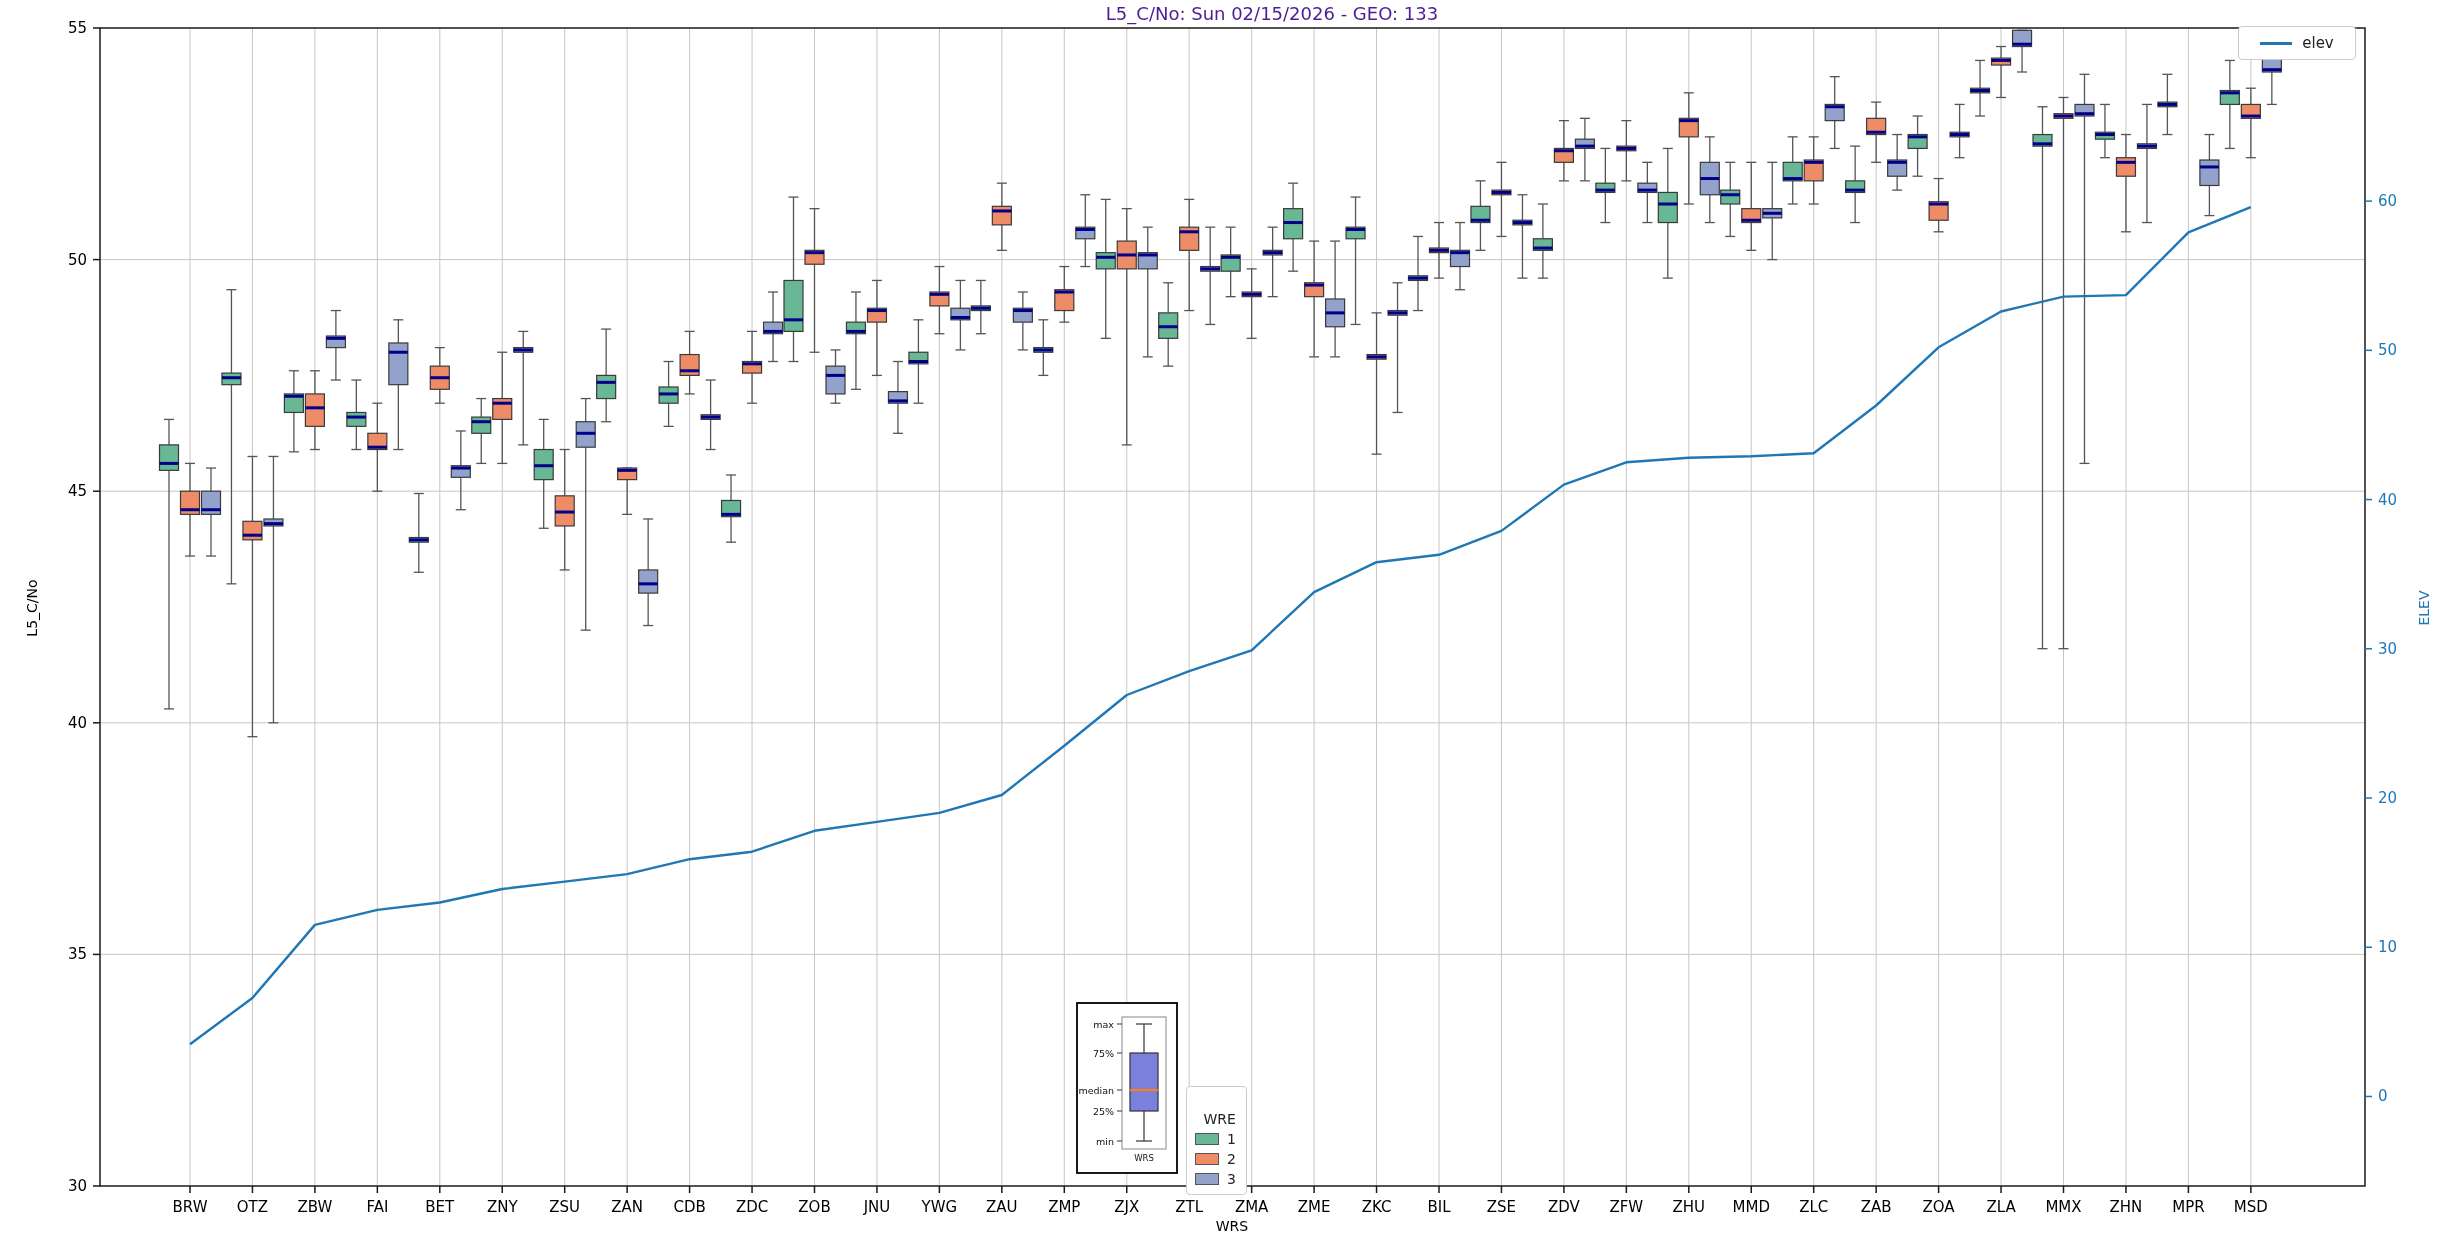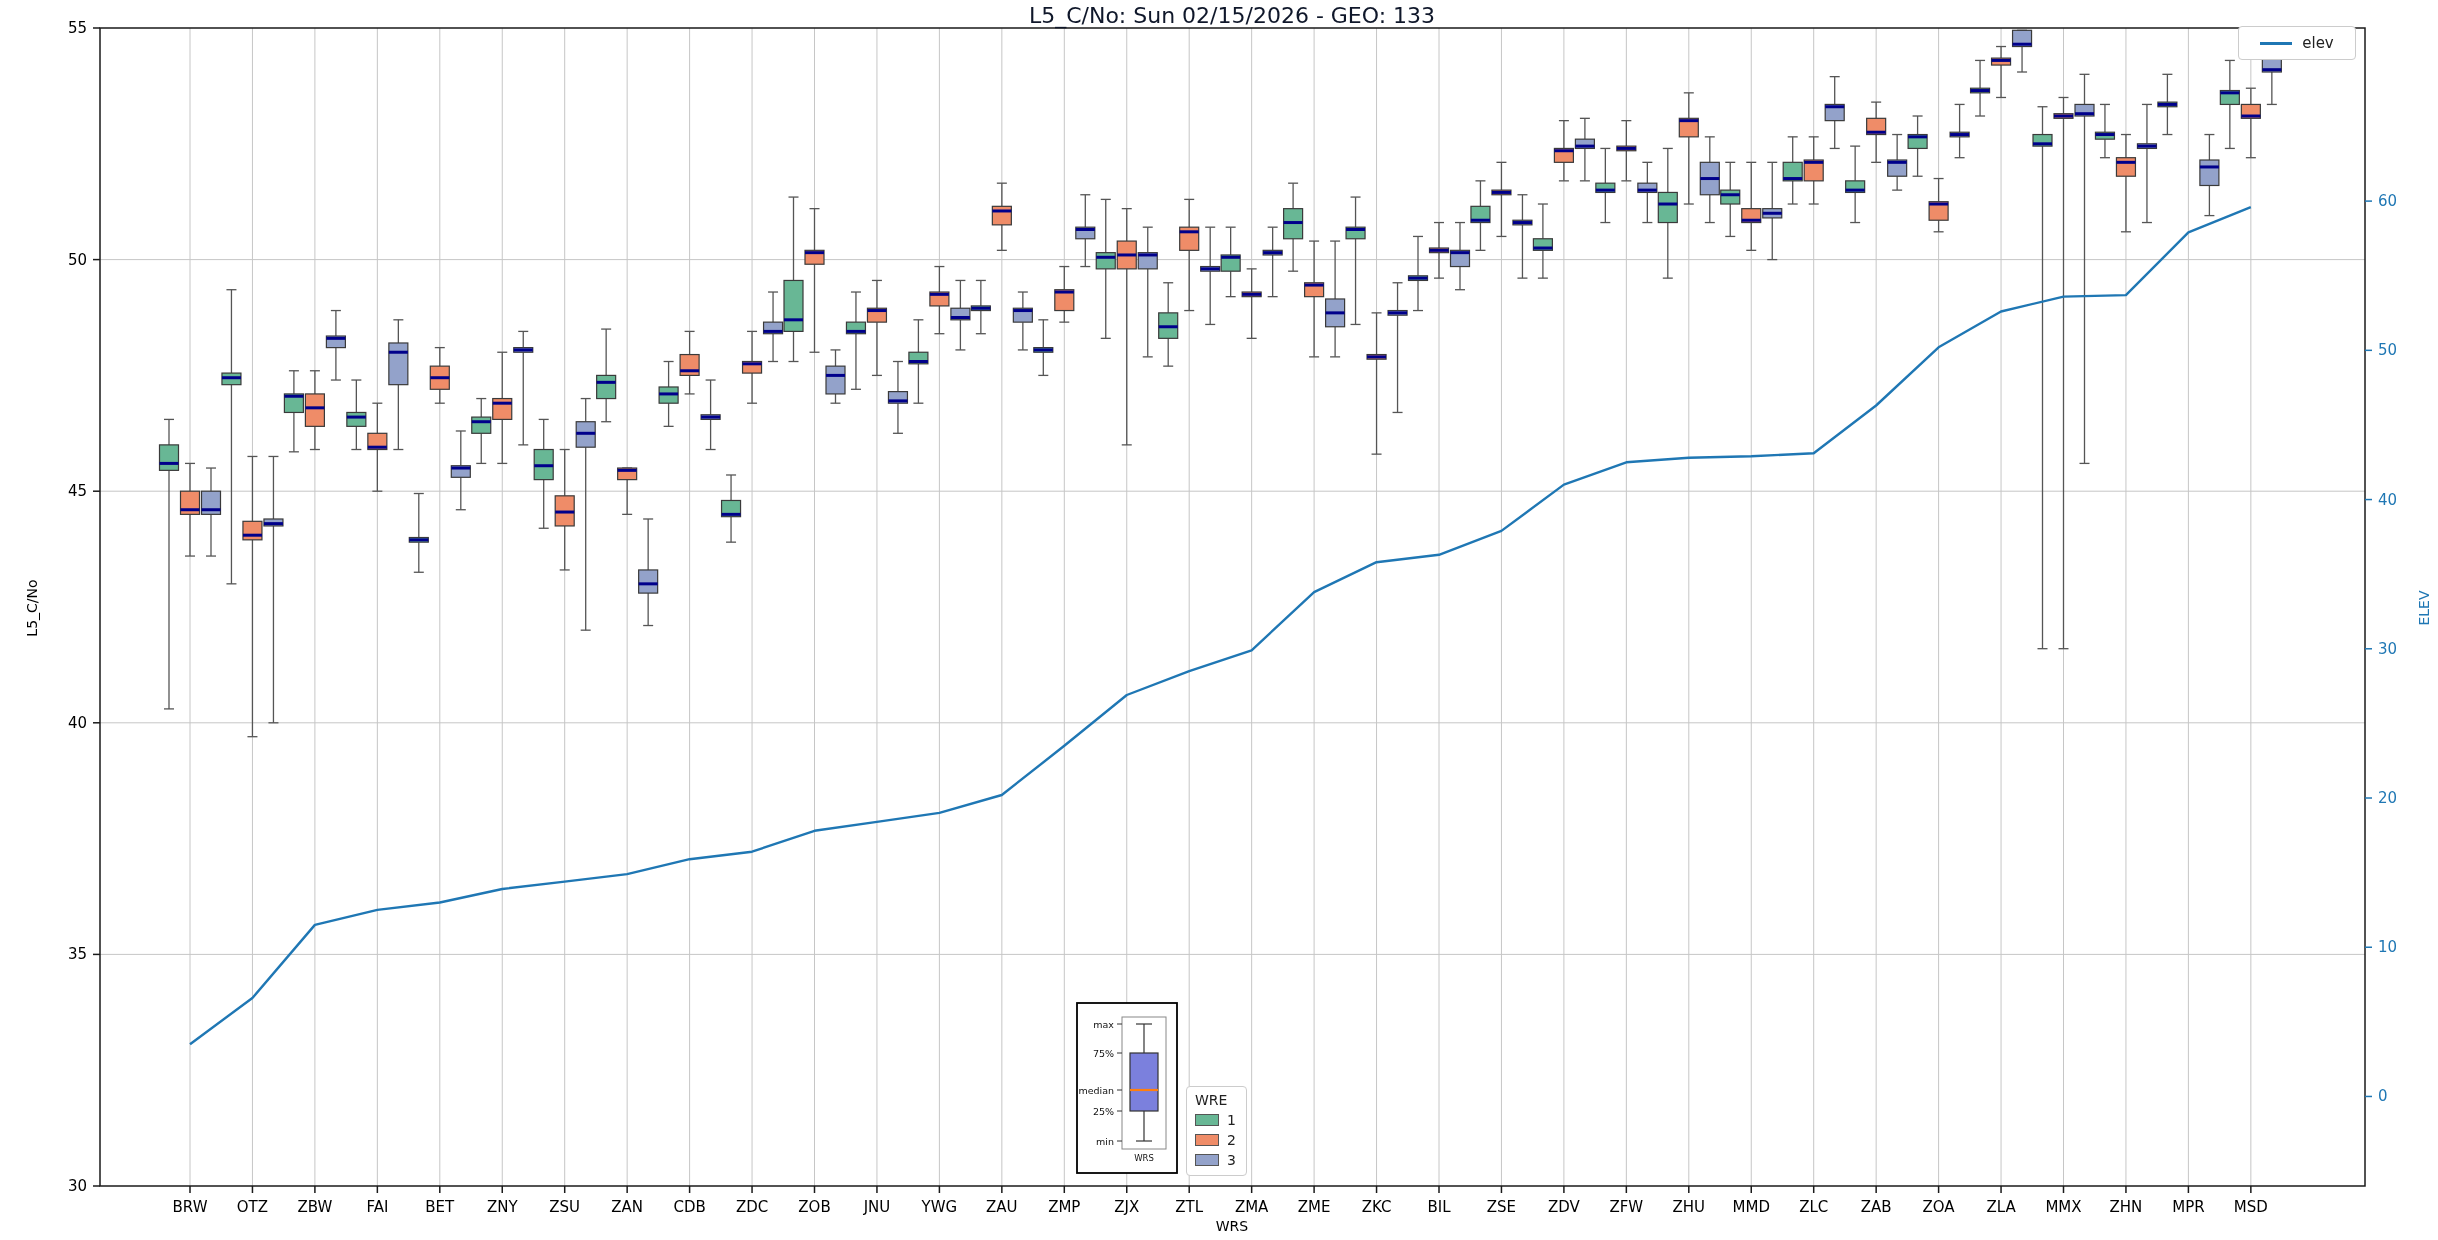--- a/index.html
+++ b/index.html
@@ -1,26 +1,26 @@
 <!DOCTYPE html>
 <html><head>
 <meta charset="utf-8">
 <style>
   html,body{margin:0;padding:0;background:#fff;}
   body{font-family:"DejaVu Sans","Liberation Sans",sans-serif;}
   #stage{position:relative;width:2438px;height:1240px;background:#fff;overflow:hidden;}
-  .title{position:absolute;left:1232px;top:3px;transform:translateX(-50%);font-size:22px;color:#0f172a;white-space:nowrap;}
+  .title{position:absolute;left:1272px;top:3px;transform:translateX(-50%);font-size:18px;color:#4c1d95;white-space:nowrap;}
   .xlabel{position:absolute;left:1232px;top:1218px;transform:translateX(-50%);font-size:14px;color:#000;}
   .ylabel-left{position:absolute;left:-28px;top:600px;width:120px;text-align:center;transform:rotate(-90deg);font-size:14px;color:#000;}
   .ylabel-right{position:absolute;left:2364px;top:600px;width:120px;text-align:center;transform:rotate(-90deg);font-size:14px;color:#1f77b4;}
   .legend-elev{position:absolute;left:2238px;top:26px;width:116px;height:32px;background:#fff;border:1px solid #ccc;border-radius:4px;display:flex;align-items:center;justify-content:center;gap:10px;}
   .legend-elev .sample{width:32px;height:3px;background:#1f77b4;}
   .legend-elev .lbl{font-size:15px;color:#222;}
   .legend-wre{position:absolute;left:1186px;top:1086px;background:#fff;border:1px solid #ccc;border-radius:4px;padding:5px 10px 7px 8px;box-sizing:border-box;}
-  .legend-wre .wre-title{font-size:14px;color:#222;text-align:left;margin-bottom:4px;}
+  .legend-wre .wre-title{font-size:14px;color:#222;text-align:right;margin-bottom:4px;margin-top:19px;}
   .legend-wre .entry{display:flex;align-items:center;gap:8px;margin-top:4px;}
   .legend-wre .wre-swatch{width:24px;height:12px;border:1px solid #555;box-sizing:border-box;}
   .legend-wre .entry span{font-size:14px;color:#222;}
   svg text{font-family:"DejaVu Sans","Liberation Sans",sans-serif;}
 </style>
 </head>
 <body>
 
 <div id="stage">
   <svg id="plot-svg" width="2438" height="1240">

